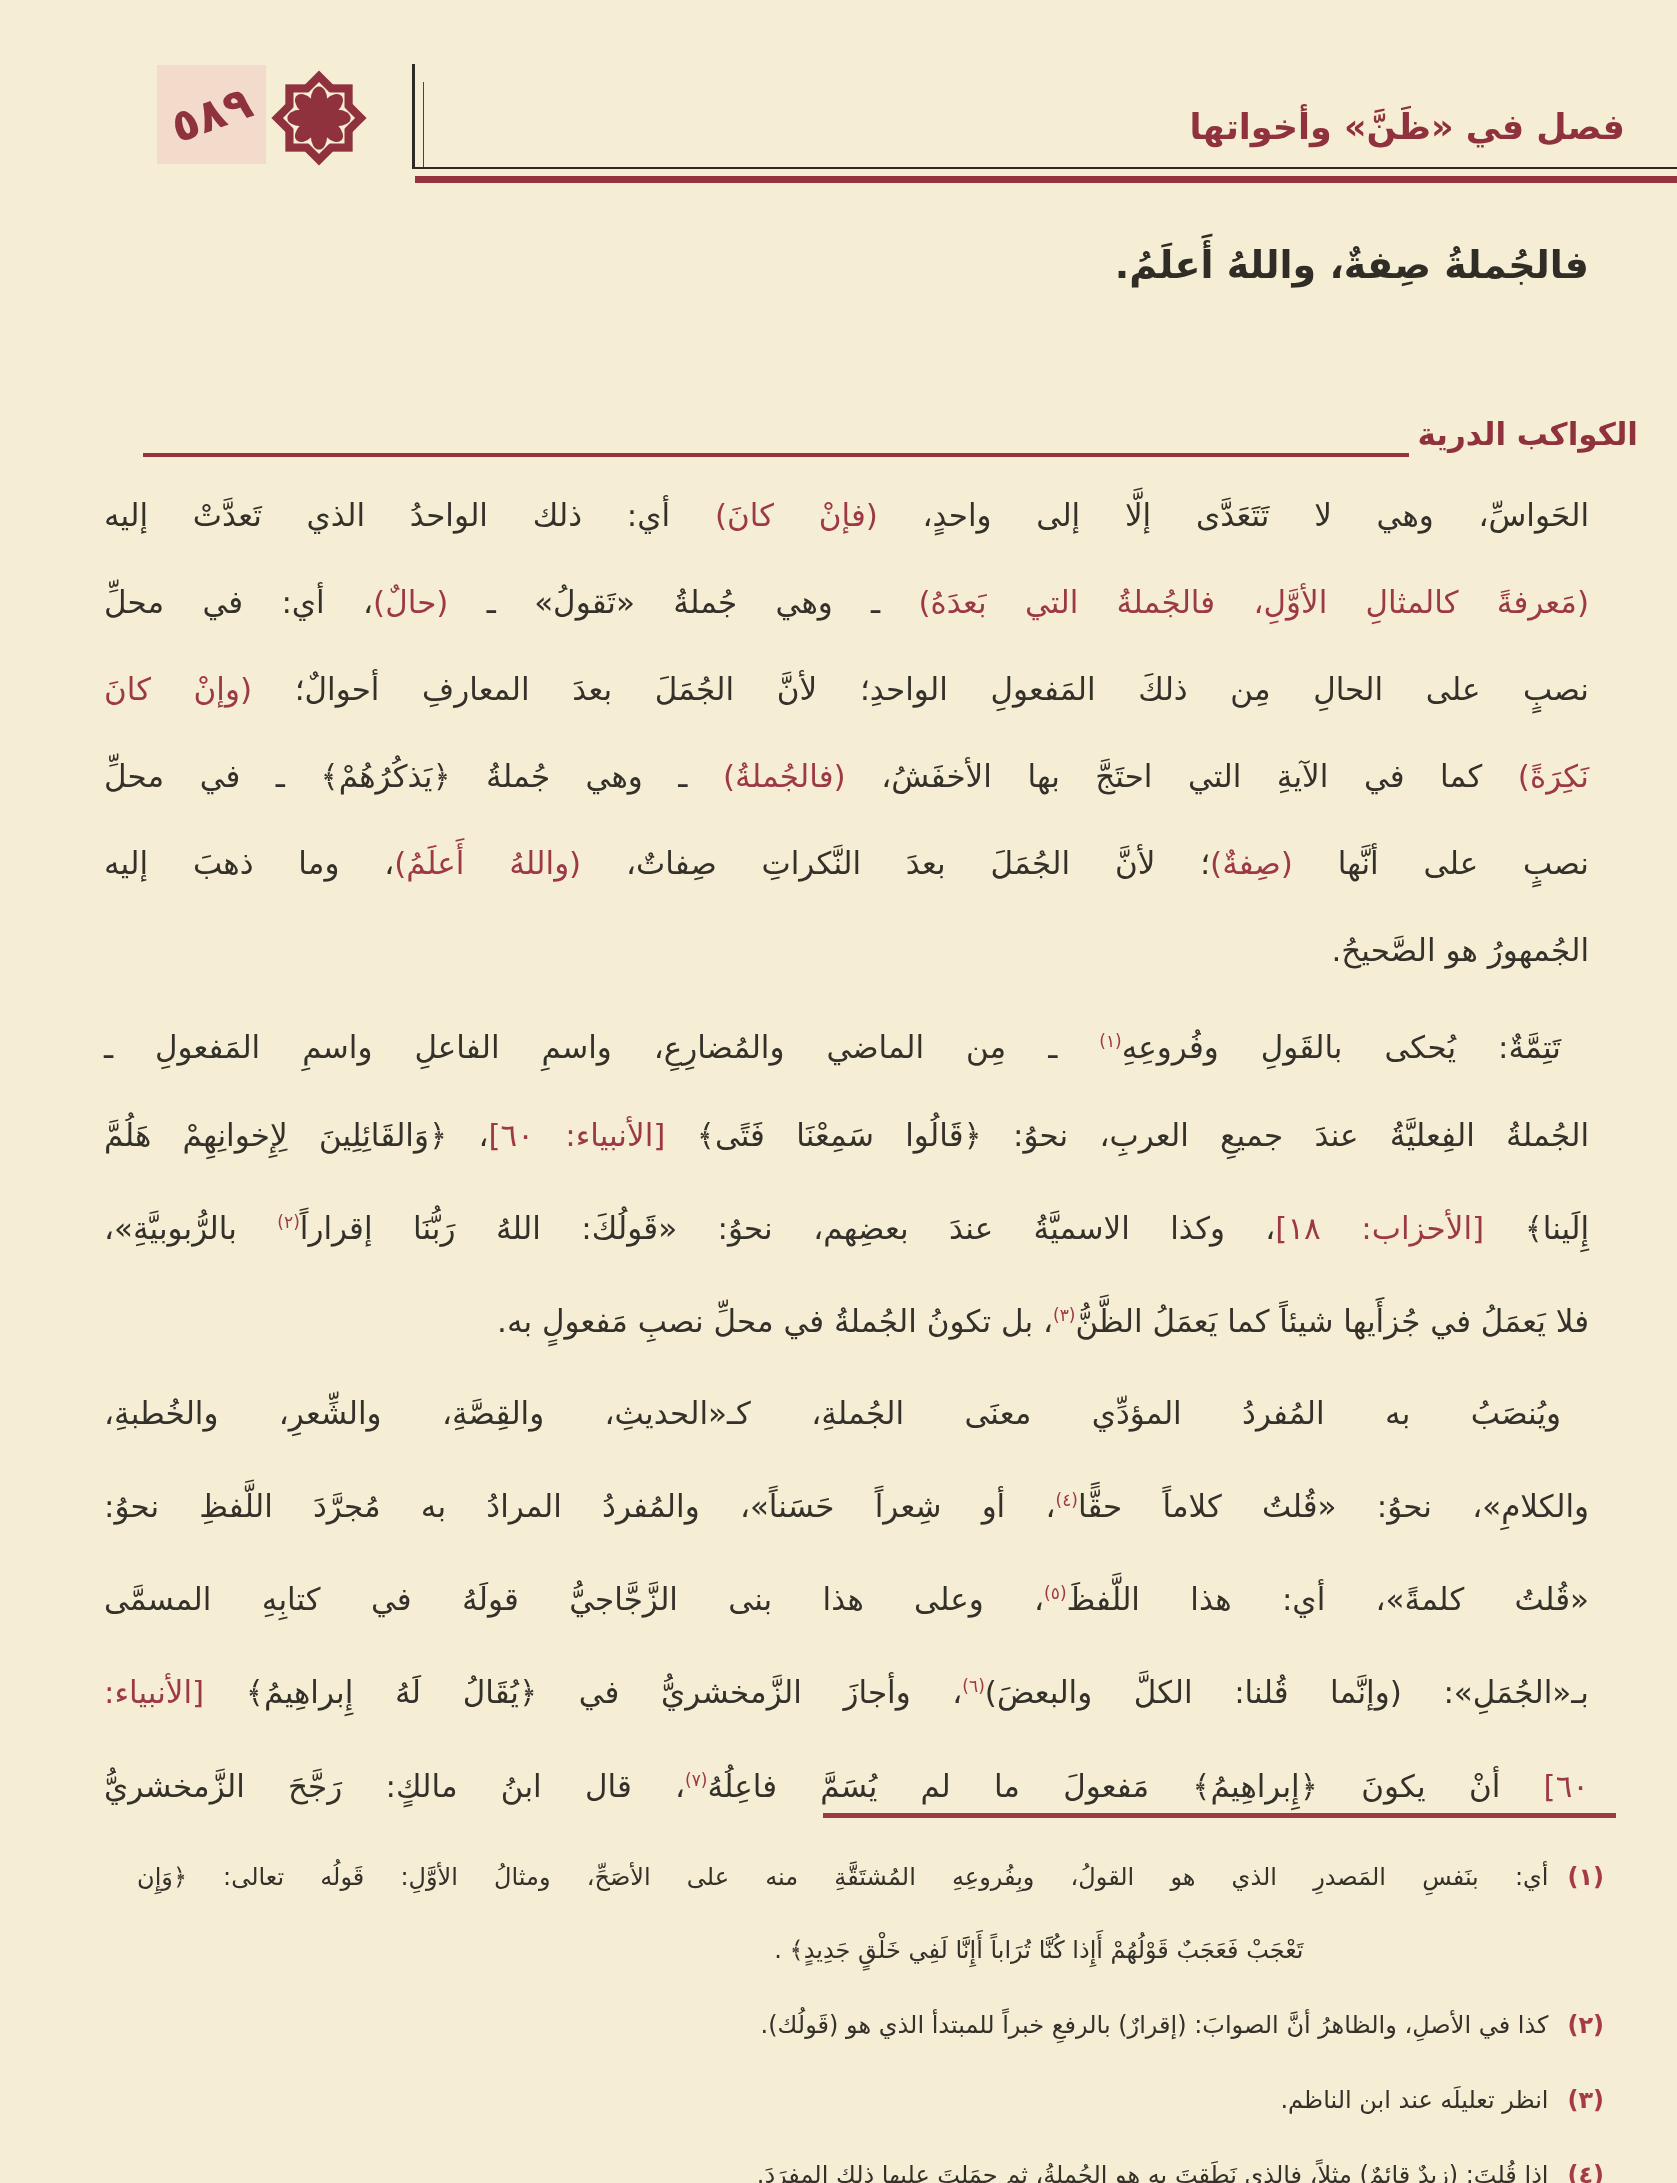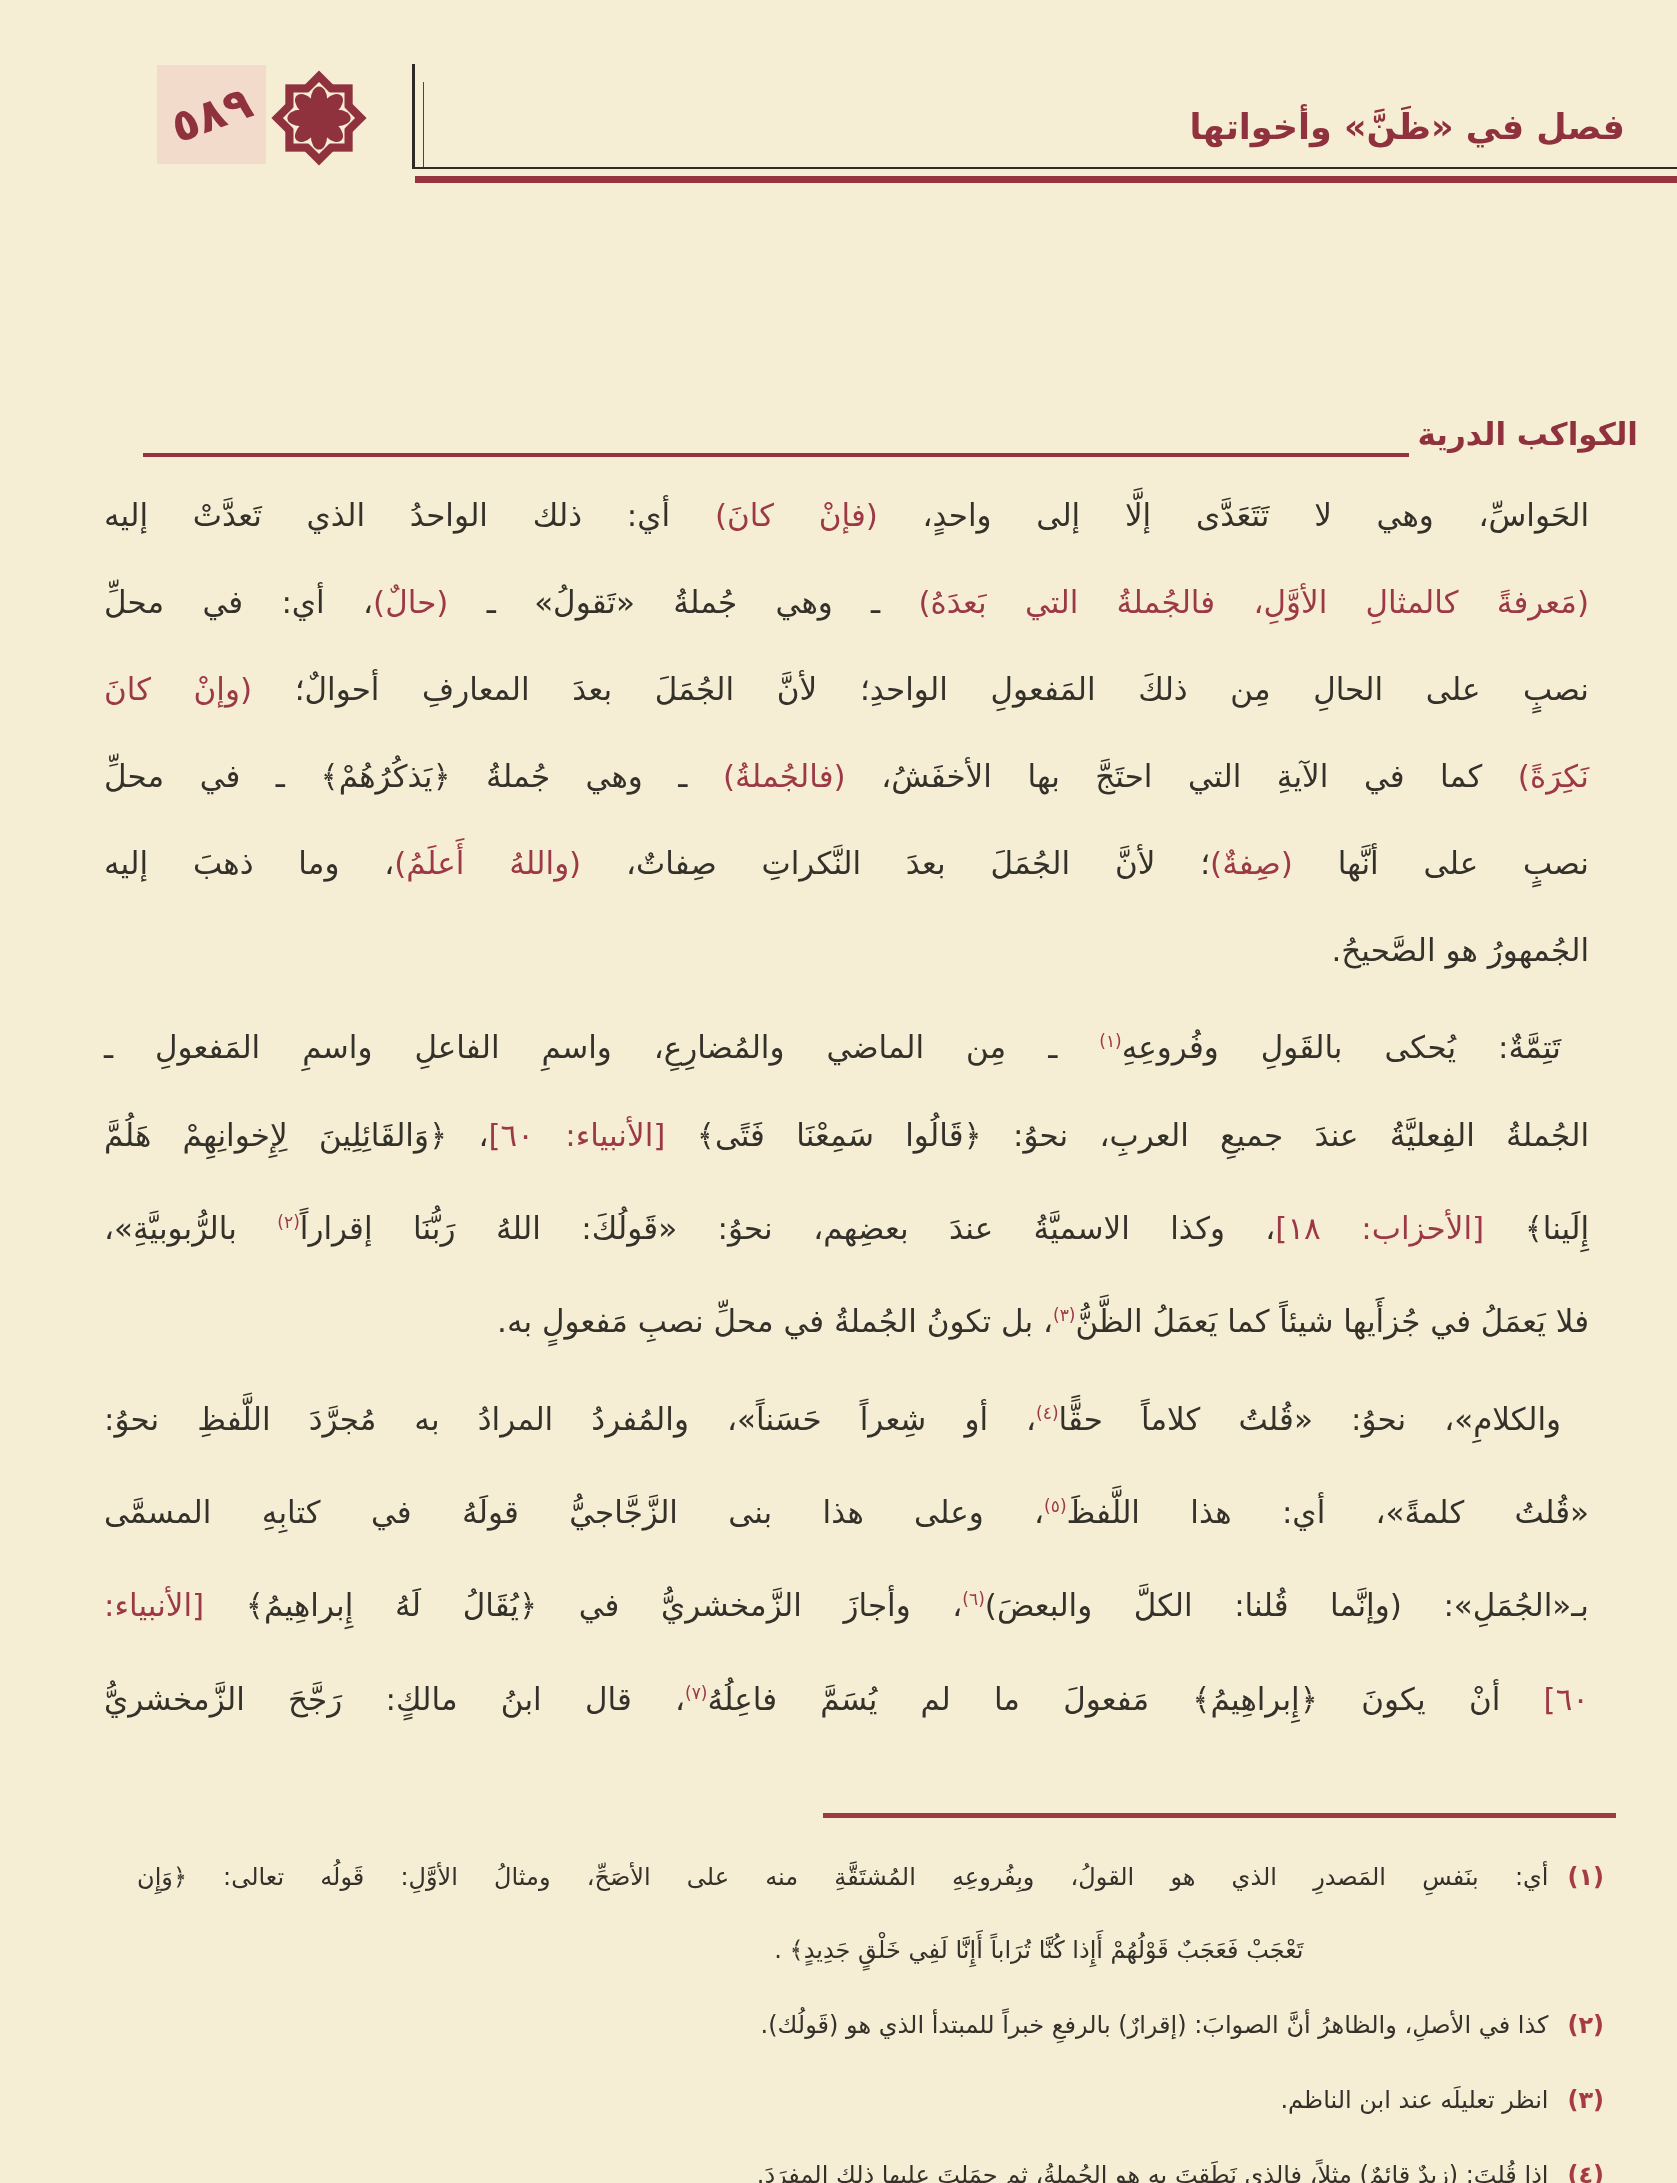--- a/index.html
+++ b/index.html
@@ -74,20 +74,21 @@
   </svg>
 
   <div class="vrule"></div>
   <div class="vrule2"></div>
   <div class="hrule-thin"></div>
   <div class="hrule-thick"></div>
 
   <div class="chapter-title">فصل في «ظَنَّ» وأخواتها</div>
 
   <div class="matn" id="matn">
+      <div class="ln end"><span>فالجُملةُ صِفةٌ، واللهُ أَعلَمُ.</span></div>
     </div>
 
   <div class="kd-label">الكواكب الدرية</div>
   <div class="kd-line"></div>
 
   <div class="commentary" id="commentary">
       <div class="para">
         <div class="ln"><span>الحَواسِّ، وهي لا تَتَعَدَّى إلَّا إلى واحدٍ، </span><span class="red">(فإنْ كانَ)</span><span> أي: ذلك الواحدُ الذي تَعدَّتْ إليه</span></div>
         <div class="ln"><span class="red">(مَعرفةً كالمثالِ الأوَّلِ، فالجُملةُ التي بَعدَهُ)</span><span> ـ وهي جُملةُ «تَقولُ» ـ </span><span class="red">(حالٌ)</span><span>، أي: في محلِّ</span></div>
         <div class="ln"><span>نصبٍ على الحالِ مِن ذلكَ المَفعولِ الواحدِ؛ لأنَّ الجُمَلَ بعدَ المعارفِ أحوالٌ؛ </span><span class="red">(وإنْ كانَ</span></div>
@@ -95,20 +96,21 @@
         <div class="ln"><span>نصبٍ على أنَّها </span><span class="red">(صِفةٌ)</span><span>؛ لأنَّ الجُمَلَ بعدَ النَّكراتِ صِفاتٌ، </span><span class="red">(واللهُ أَعلَمُ)</span><span>، وما ذهبَ إليه</span></div>
         <div class="ln end"><span>الجُمهورُ هو الصَّحيحُ.</span></div>
       </div>
       <div class="para indent">
         <div class="ln"><span>تَتِمَّةٌ: يُحكى بالقَولِ وفُروعِهِ</span><span class="sup">(١)</span><span> ـ مِن الماضي والمُضارِعِ، واسمِ الفاعلِ واسمِ المَفعولِ ـ</span></div>
         <div class="ln"><span>الجُملةُ الفِعليَّةُ عندَ جميعِ العربِ، نحوُ: ﴿قَالُوا سَمِعْنَا فَتًى﴾ </span><span class="red">[الأنبياء: ٦٠]</span><span>، ﴿وَالقَائِلِينَ لِإِخوانِهِمْ هَلُمَّ</span></div>
         <div class="ln"><span>إِلَينا﴾ </span><span class="red">[الأحزاب: ١٨]</span><span>، وكذا الاسميَّةُ عندَ بعضِهم، نحوُ: «قَولُكَ: اللهُ رَبُّنَا إقراراً</span><span class="sup">(٢)</span><span> بالرُّبوبيَّةِ»،</span></div>
         <div class="ln end"><span>فلا يَعمَلُ في جُزأَيها شيئاً كما يَعمَلُ الظَّنُّ</span><span class="sup">(٣)</span><span>، بل تكونُ الجُملةُ في محلِّ نصبِ مَفعولٍ به.</span></div>
       </div>
       <div class="para indent">
+        <div class="ln"><span>ويُنصَبُ به المُفردُ المؤدِّي معنَى الجُملةِ، كـ«الحديثِ، والقِصَّةِ، والشِّعرِ، والخُطبةِ،</span></div>
         <div class="ln"><span>والكلامِ»، نحوُ: «قُلتُ كلاماً حقًّا</span><span class="sup">(٤)</span><span>، أو شِعراً حَسَناً»، والمُفردُ المرادُ به مُجرَّدَ اللَّفظِ نحوُ:</span></div>
         <div class="ln"><span>«قُلتُ كلمةً»، أي: هذا اللَّفظَ</span><span class="sup">(٥)</span><span>، وعلى هذا بنى الزَّجَّاجيُّ قولَهُ في كتابِهِ المسمَّى</span></div>
         <div class="ln"><span>بـ«الجُمَلِ»: (وإنَّما قُلنا: الكلَّ والبعضَ)</span><span class="sup">(٦)</span><span>، وأجازَ الزَّمخشريُّ في ﴿يُقَالُ لَهُ إِبراهِيمُ﴾ </span><span class="red">[الأنبياء:</span></div>
         <div class="ln"><span class="red">٦٠]</span><span> أنْ يكونَ ﴿إِبراهِيمُ﴾ مَفعولَ ما لم يُسَمَّ فاعِلُهُ</span><span class="sup">(٧)</span><span>، قال ابنُ مالكٍ: رَجَّحَ الزَّمخشريُّ</span></div>
       </div>
     </div>
 
   <div class="fnrule"></div>
   <div class="footnotes" id="footnotes">
       <div class="fn">

